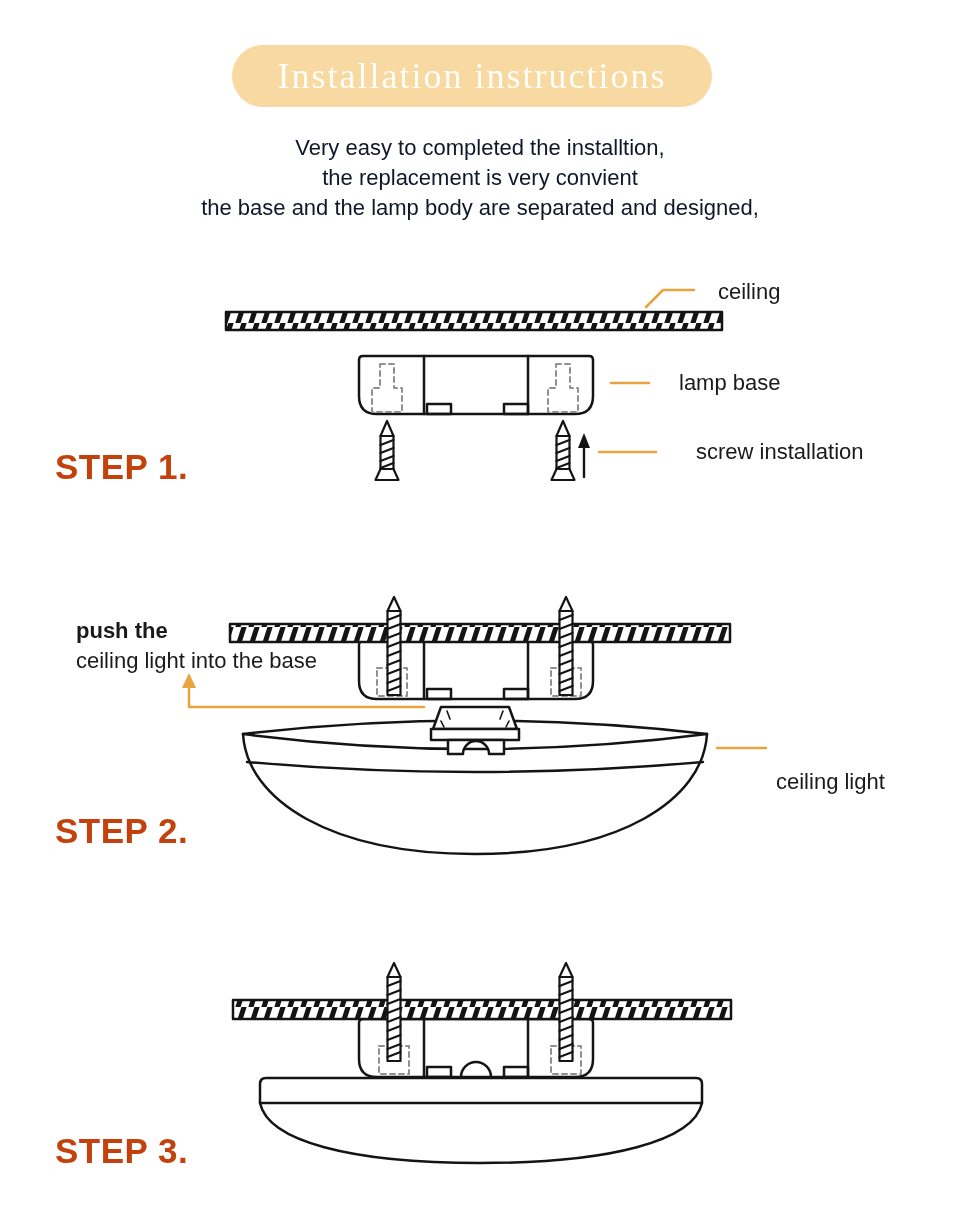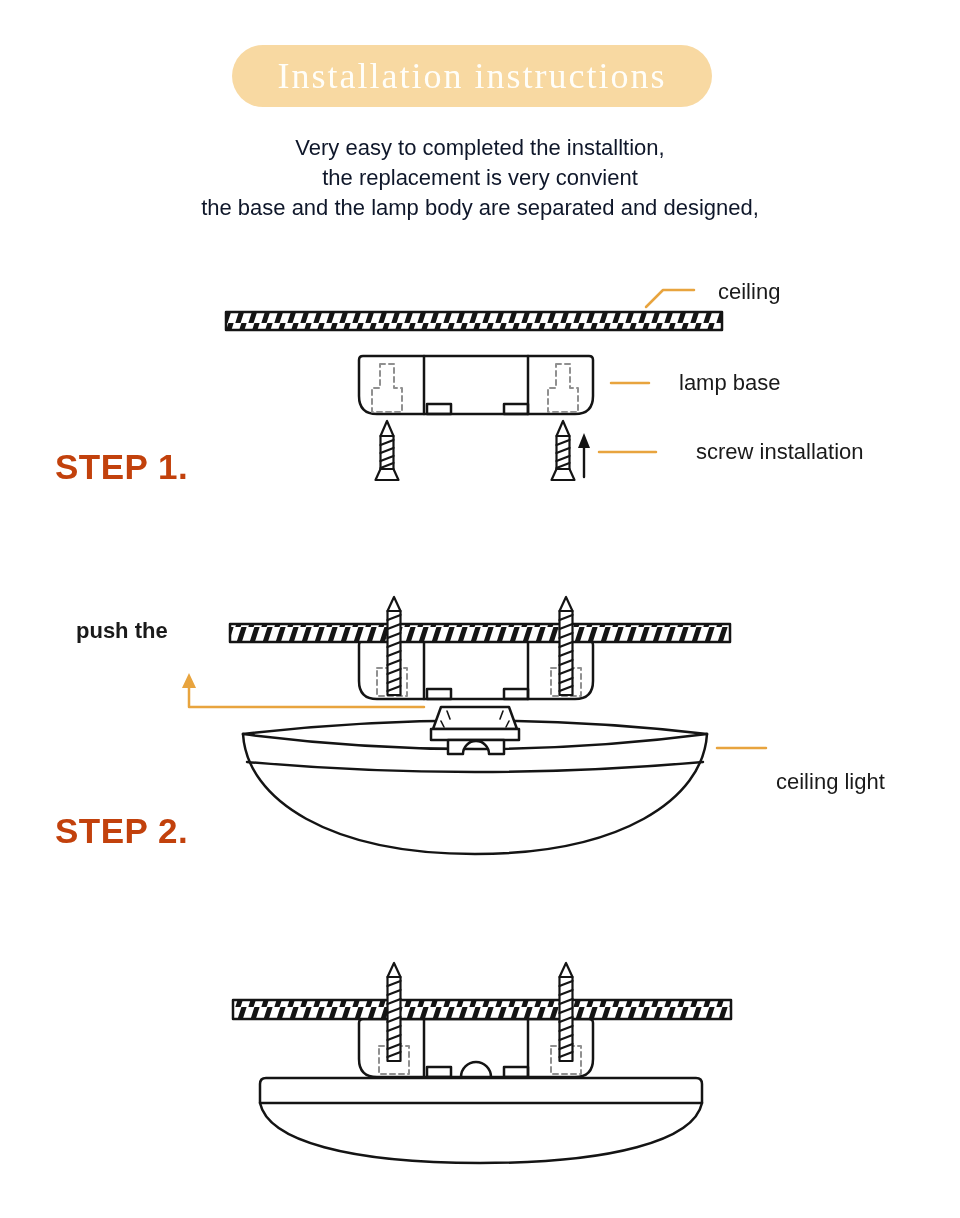--- a/index.html
+++ b/index.html
@@ -172,18 +172,20 @@
         <path d="M266,1078 H696 Q702,1078 702,1084 V1103 H260 V1084 Q260,1078 266,1078 Z"></path>
         <path d="M260,1103 C268,1141 350,1163 480,1163 C610,1163 694,1141 702,1103"></path>
       </g>
     </g>
   </svg>
 
   <div class="label lbl-ceiling">ceiling</div>
   <div class="label lbl-lampbase">lamp base</div>
   <div class="label lbl-screwinst">screw installation</div>
   <div class="label lbl-push1">push the</div>
+  <div class="label lbl-push2">ceiling light into the base</div>
   <div class="label lbl-ceilinglight">ceiling light</div>
 
   <div class="step-label step1-label">STEP 1.</div>
   <div class="step-label step2-label">STEP 2.</div>
+  <div class="step-label step3-label">STEP 3.</div>
 
 </div>
 
 </body></html>

